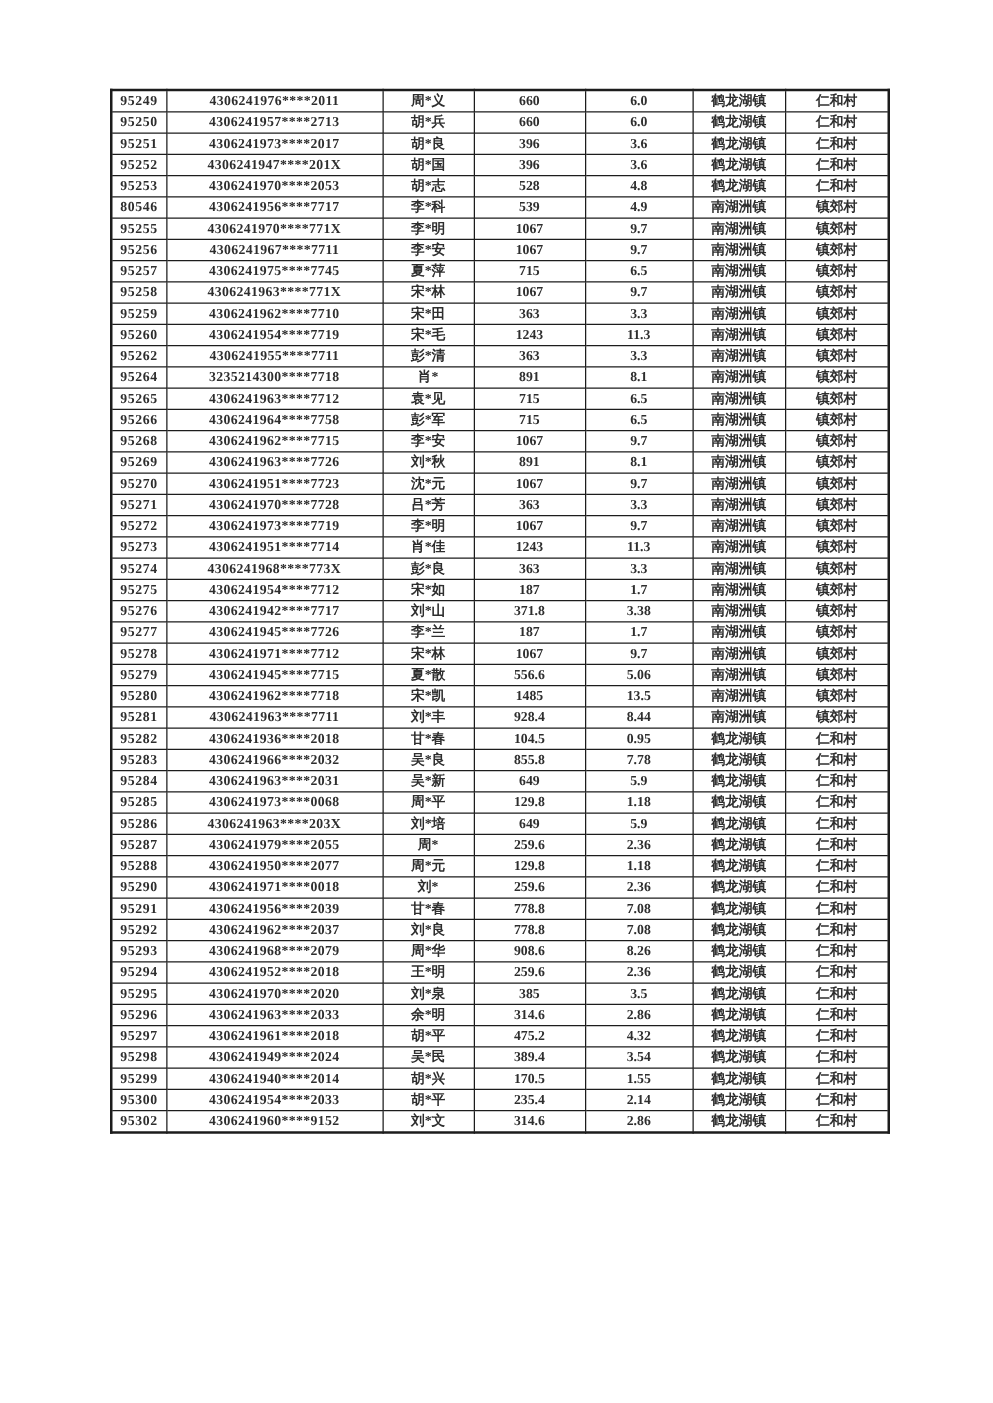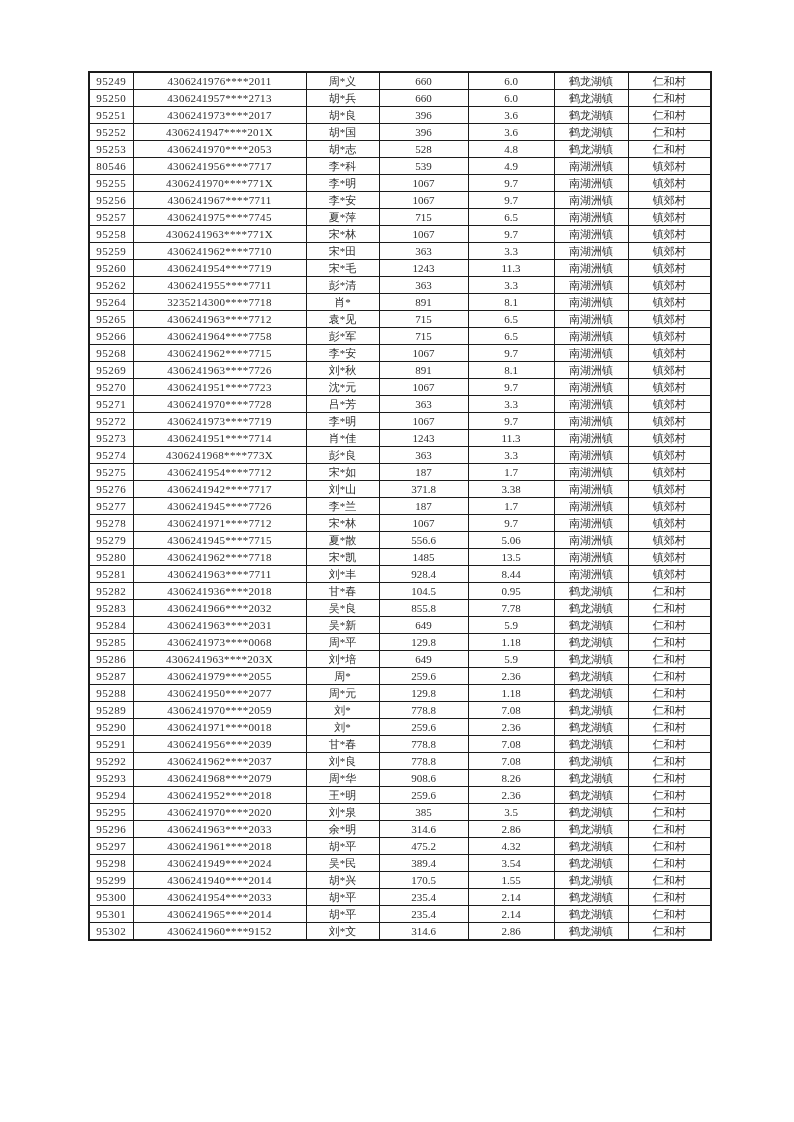--- a/index.html
+++ b/index.html
@@ -8,20 +8,21 @@
     height: 1122px;
     background: #ffffff;
     font-family: "Liberation Serif", "DejaVu Serif", serif;
     overflow: hidden;
   }
   .page {
     position: relative;
     width: 794px;
     height: 1122px;
     background: #ffffff;
+    font-weight: bold;
   }
   table.records {
     position: absolute;
     left: 88px;
     top: 71px;
     width: 622px;
     border-collapse: collapse;
     table-layout: fixed;
     border: 2px solid #1c1c1c;
   }
@@ -382,29 +383,20 @@
         <tr>
           <td class="col-serial">95288</td>
           <td class="col-id">4306241950****2077</td>
           <td class="col-name">周*元</td>
           <td class="col-amount">129.8</td>
           <td class="col-area">1.18</td>
           <td class="col-town">鹤龙湖镇</td>
           <td class="col-village">仁和村</td>
         </tr>
         <tr>
-          <td class="col-serial">95289</td>
-          <td class="col-id">4306241970****2059</td>
-          <td class="col-name">刘*</td>
-          <td class="col-amount">778.8</td>
-          <td class="col-area">7.08</td>
-          <td class="col-town">鹤龙湖镇</td>
-          <td class="col-village">仁和村</td>
-        </tr>
-        <tr>
           <td class="col-serial">95290</td>
           <td class="col-id">4306241971****0018</td>
           <td class="col-name">刘*</td>
           <td class="col-amount">259.6</td>
           <td class="col-area">2.36</td>
           <td class="col-town">鹤龙湖镇</td>
           <td class="col-village">仁和村</td>
         </tr>
         <tr>
           <td class="col-serial">95291</td>
@@ -490,29 +482,20 @@
         <tr>
           <td class="col-serial">95300</td>
           <td class="col-id">4306241954****2033</td>
           <td class="col-name">胡*平</td>
           <td class="col-amount">235.4</td>
           <td class="col-area">2.14</td>
           <td class="col-town">鹤龙湖镇</td>
           <td class="col-village">仁和村</td>
         </tr>
         <tr>
-          <td class="col-serial">95301</td>
-          <td class="col-id">4306241965****2014</td>
-          <td class="col-name">胡*平</td>
-          <td class="col-amount">235.4</td>
-          <td class="col-area">2.14</td>
-          <td class="col-town">鹤龙湖镇</td>
-          <td class="col-village">仁和村</td>
-        </tr>
-        <tr>
           <td class="col-serial">95302</td>
           <td class="col-id">4306241960****9152</td>
           <td class="col-name">刘*文</td>
           <td class="col-amount">314.6</td>
           <td class="col-area">2.86</td>
           <td class="col-town">鹤龙湖镇</td>
           <td class="col-village">仁和村</td>
         </tr>
       </tbody>
   </table>

